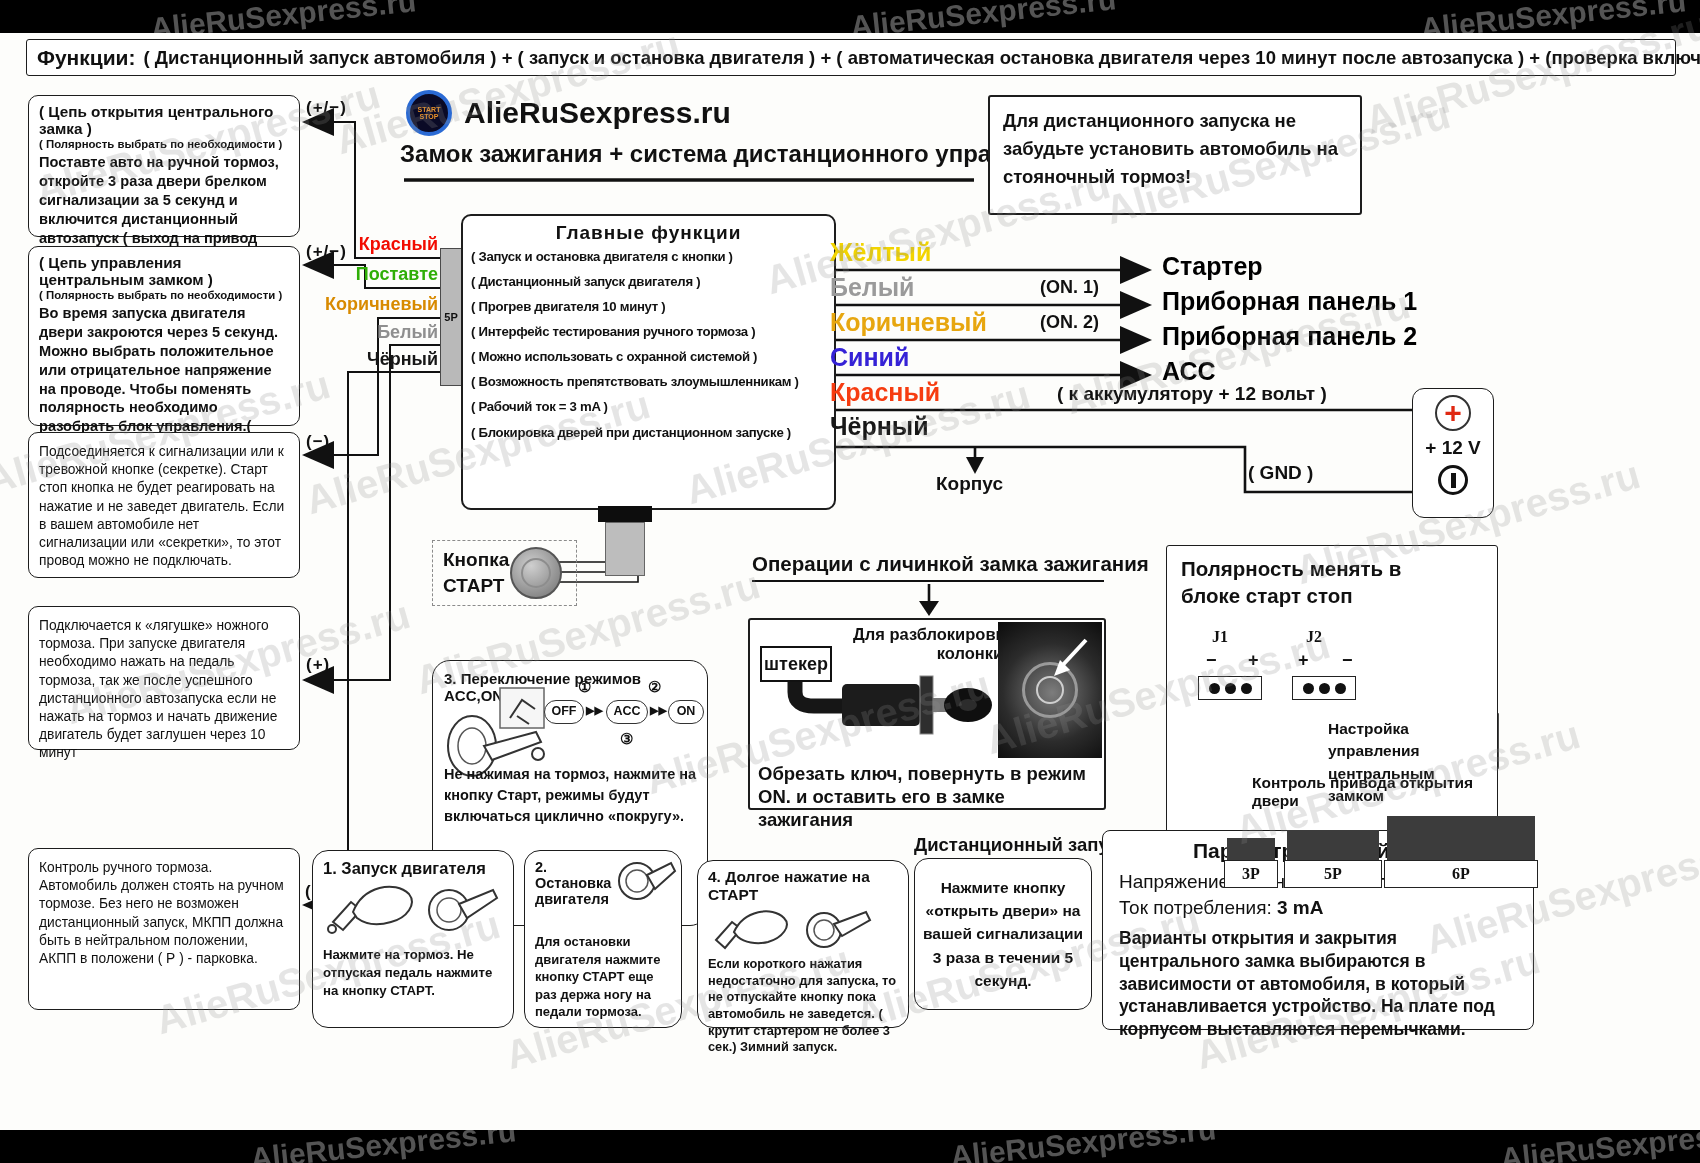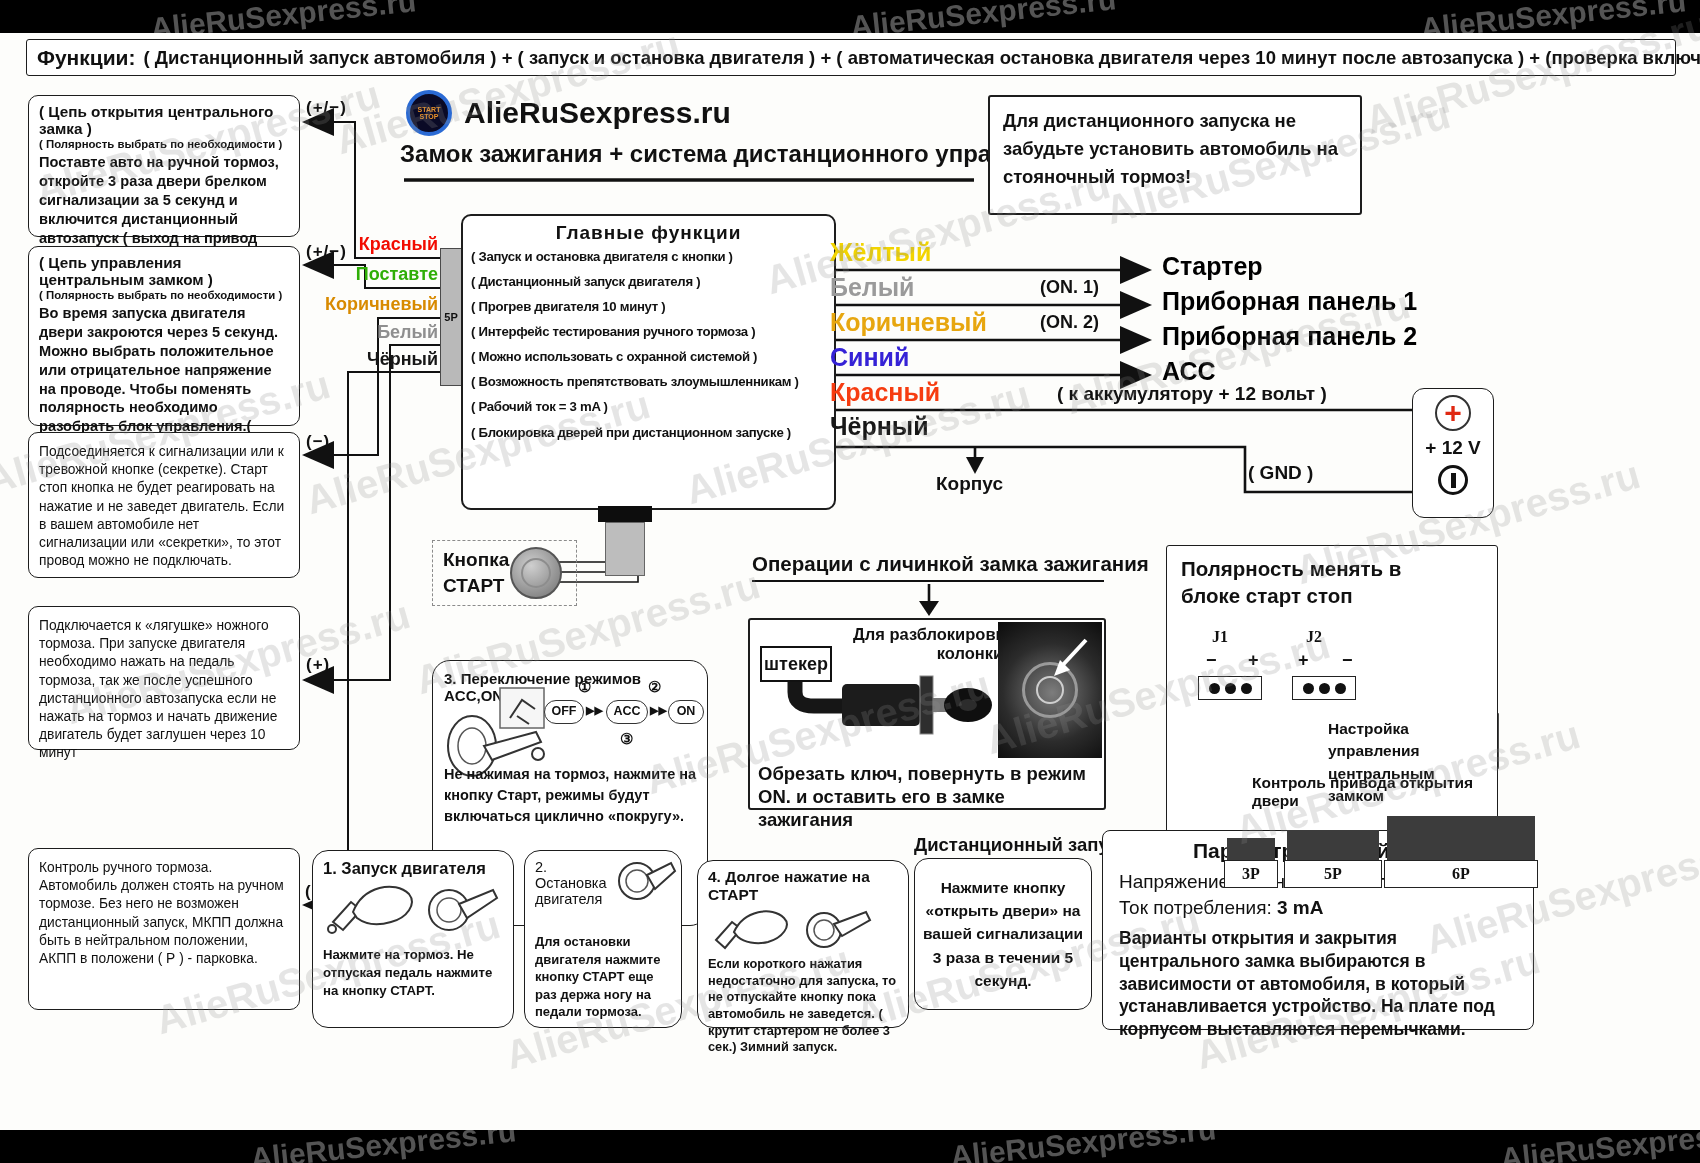--- a/index.html
+++ b/index.html
@@ -278,21 +278,21 @@
     <circle cx="9" cy="51" r="4" fill="none" stroke="#333" stroke-width="2"></circle>
     <path d="M30,34 C40,8 72,2 86,16 C94,26 84,40 68,44 C54,48 42,46 34,40 Z" fill="#fff" stroke="#333" stroke-width="2"></path>
     <circle cx="126" cy="32" r="20" fill="#fff" stroke="#333" stroke-width="2"></circle>
     <circle cx="126" cy="32" r="12" fill="none" stroke="#555" stroke-width="1.5"></circle>
     <polygon points="136,26 170,12 174,20 144,40" fill="#fff" stroke="#333" stroke-width="2"></polygon>
   </svg>
   <div style="font-size:13.2px;font-weight:bold;line-height:1.35;margin-top:4px">Нажмите на тормоз. Не отпуская педаль нажмите на кнопку СТАРТ.</div>
 </div>
 
 <div class="box" style="left:524px;top:850px;width:158px;height:178px;border-radius:16px;padding:8px 10px">
-  <div style="font-size:14.5px;font-weight:normal;width:86px">2. Остановка двигателя</div>
+  <div style="font-size:14.5px;font-weight:bold;width:86px">2. Остановка двигателя</div>
   <svg class="sketch" style="position:absolute;right:4px;top:6px" width="64" height="54" viewBox="0 0 64 54">
     <circle cx="24" cy="24" r="18" fill="#fff" stroke="#333" stroke-width="2"></circle>
     <circle cx="24" cy="24" r="11" fill="none" stroke="#555" stroke-width="1.5"></circle>
     <polygon points="34,18 58,6 62,14 42,32" fill="#fff" stroke="#333" stroke-width="2"></polygon>
   </svg>
   <div style="font-size:13px;font-weight:bold;line-height:1.35;margin-top:26px">Для остановки двигателя нажмите кнопку СТАРТ еще раз держа ногу на педали тормоза.</div>
 </div>
 
 <div class="box" style="left:697px;top:860px;width:212px;height:168px;border-radius:16px;padding:7px 10px">
   <div style="font-size:15.5px;font-weight:bold">4. Долгое нажатие на СТАРТ</div>

